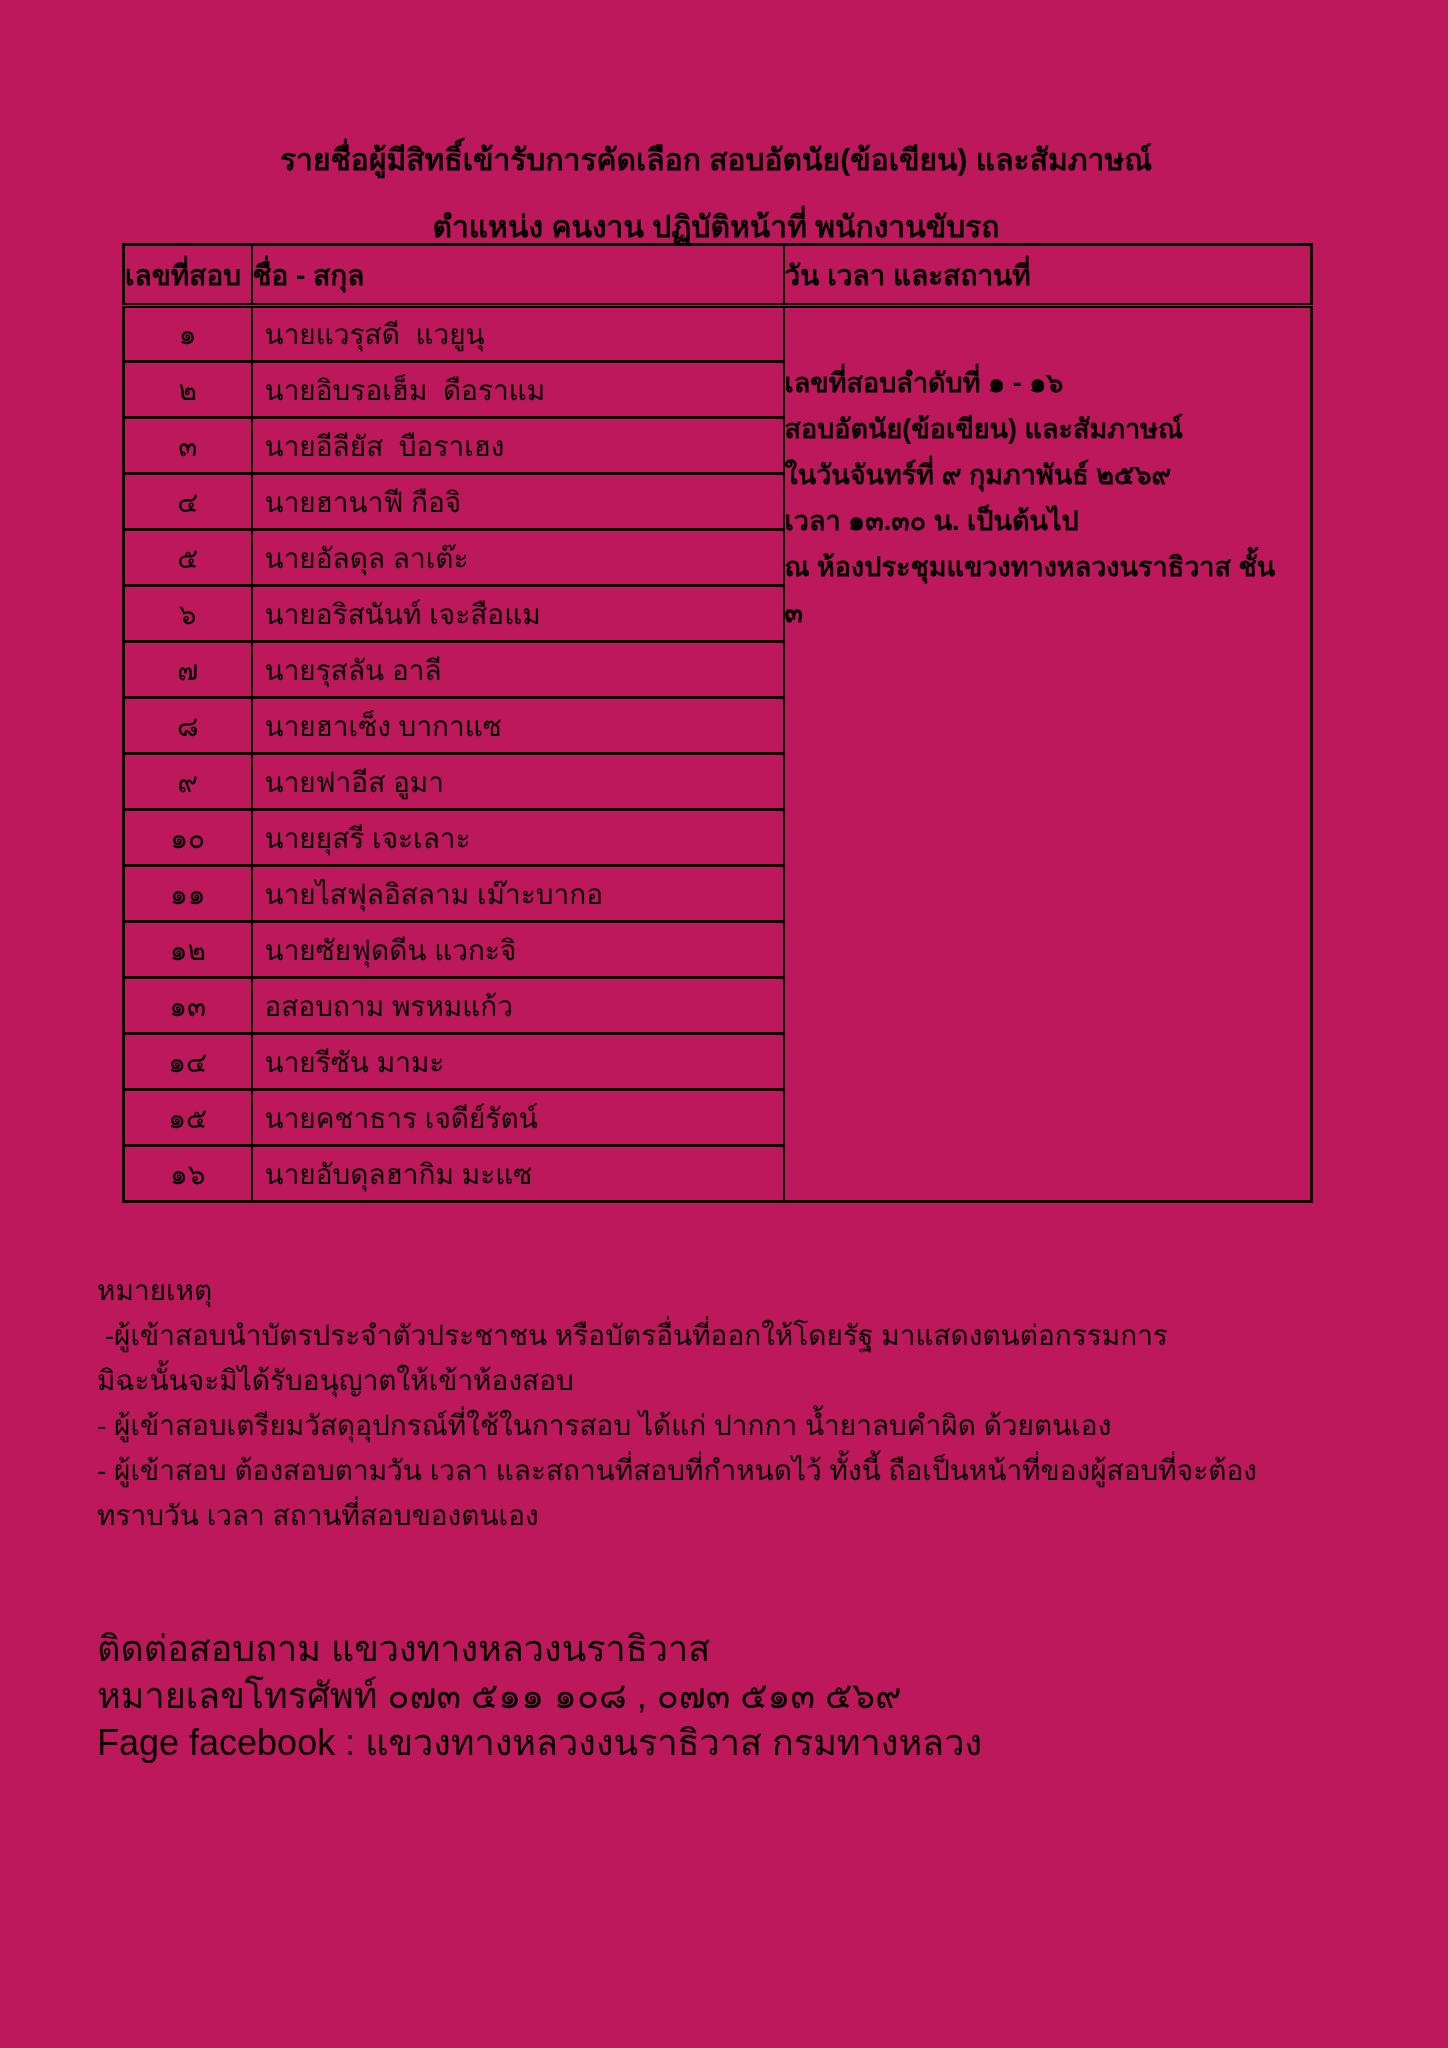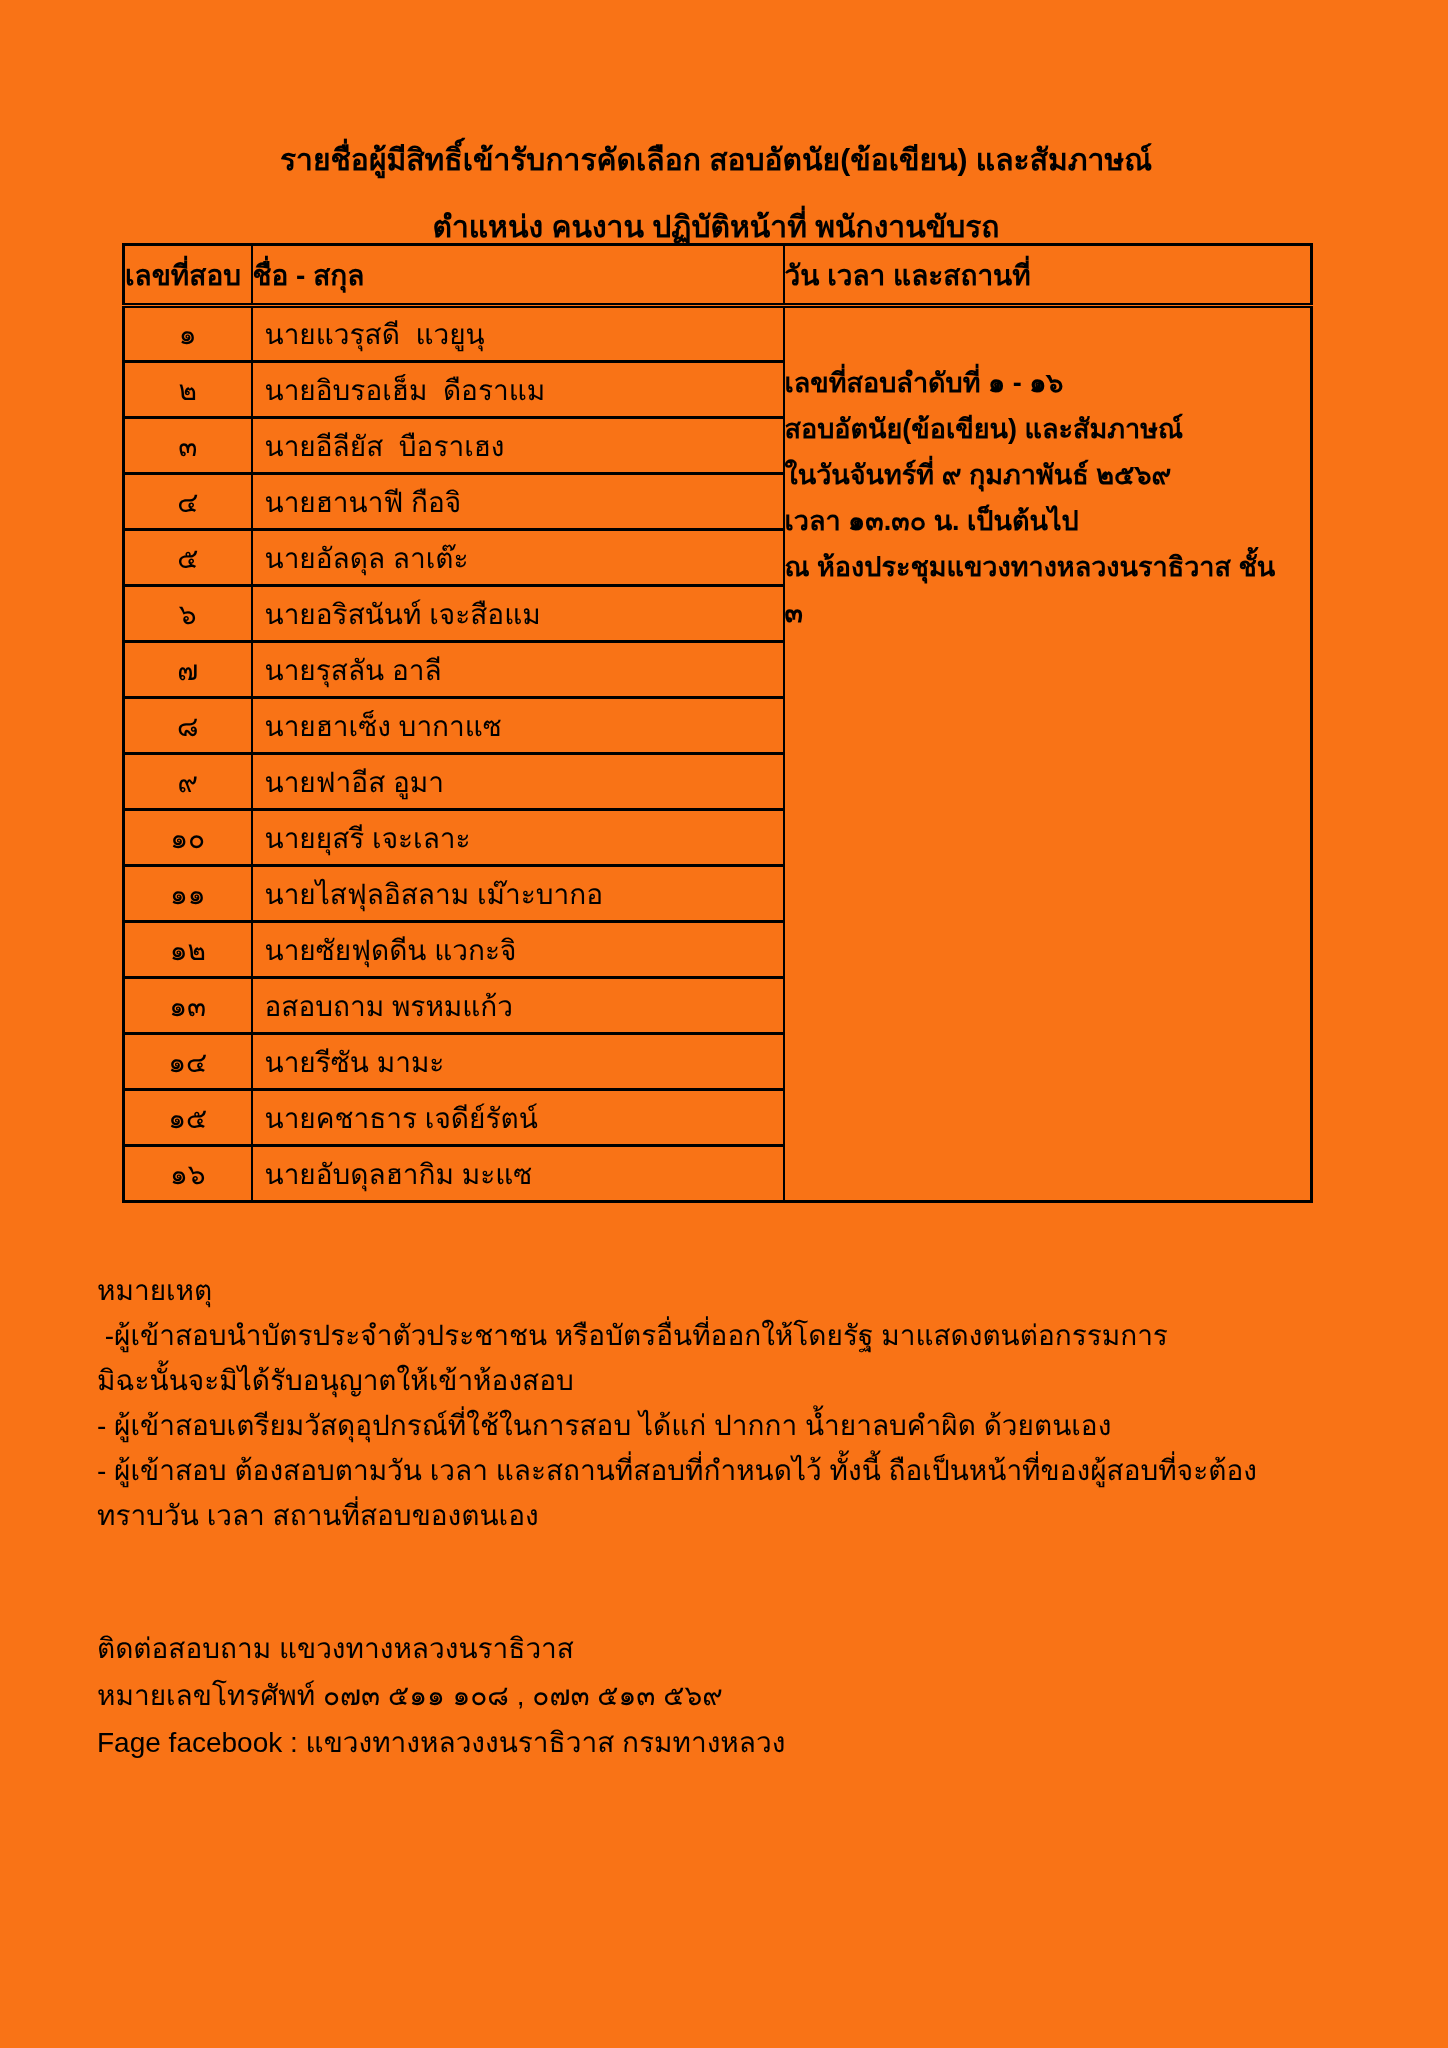--- a/index.html
+++ b/index.html
@@ -4,21 +4,21 @@
 <style>
   html, body {
     margin: 0;
     padding: 0;
     background: #ffffff;
   }
   .page {
     position: relative;
     width: 1448px;
     height: 2048px;
-    background: #f97316;
+    background: #be185d;
     color: #000000;
     font-family: "Liberation Sans", "DejaVu Sans", sans-serif;
     overflow: hidden;
   }
   .title-line {
     position: absolute;
     left: 122px;
     width: 1188px;
     text-align: center;
     font-size: 30px;
@@ -84,21 +84,21 @@
     width: 1280px;
     font-size: 28px;
     line-height: 45px;
   }
   .notes div, .contact div { white-space: pre-wrap; }
   .contact {
     position: absolute;
     left: 97px;
     top: 1625px;
     width: 1280px;
-    font-size: 28px;
+    font-size: 36px;
     line-height: 47px;
   }
 </style>
 </head>
 <body>
 
 <div class="page">
 
   <div class="title-line title-1">รายชื่อผู้มีสิทธิ์เข้ารับการคัดเลือก สอบอัตนัย(ข้อเขียน) และสัมภาษณ์</div>
   <div class="title-line title-2">ตำแหน่ง คนงาน ปฏิบัติหน้าที่ พนักงานขับรถ</div>

